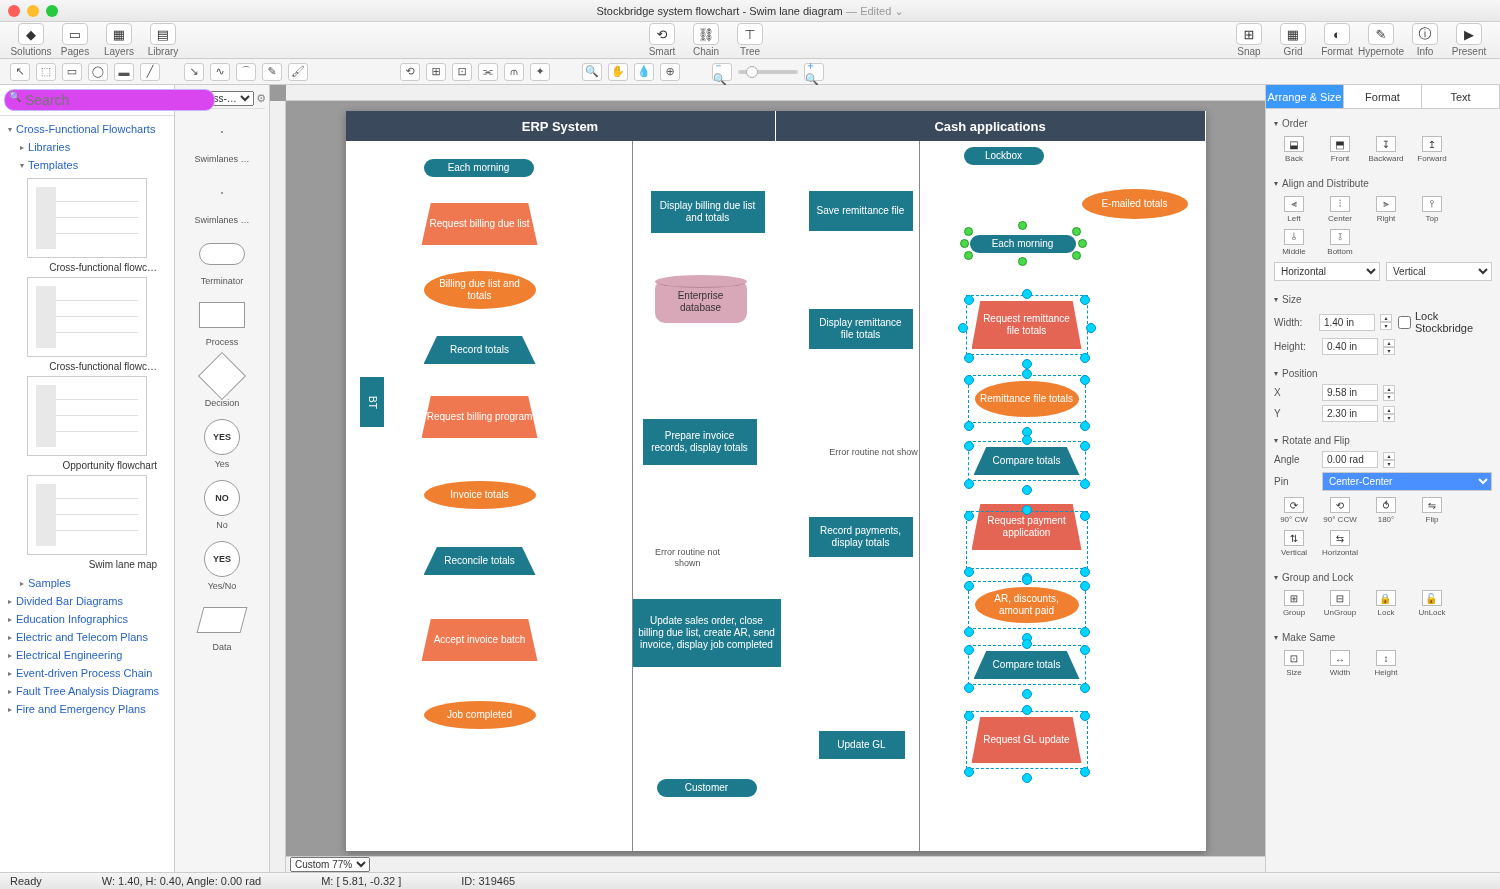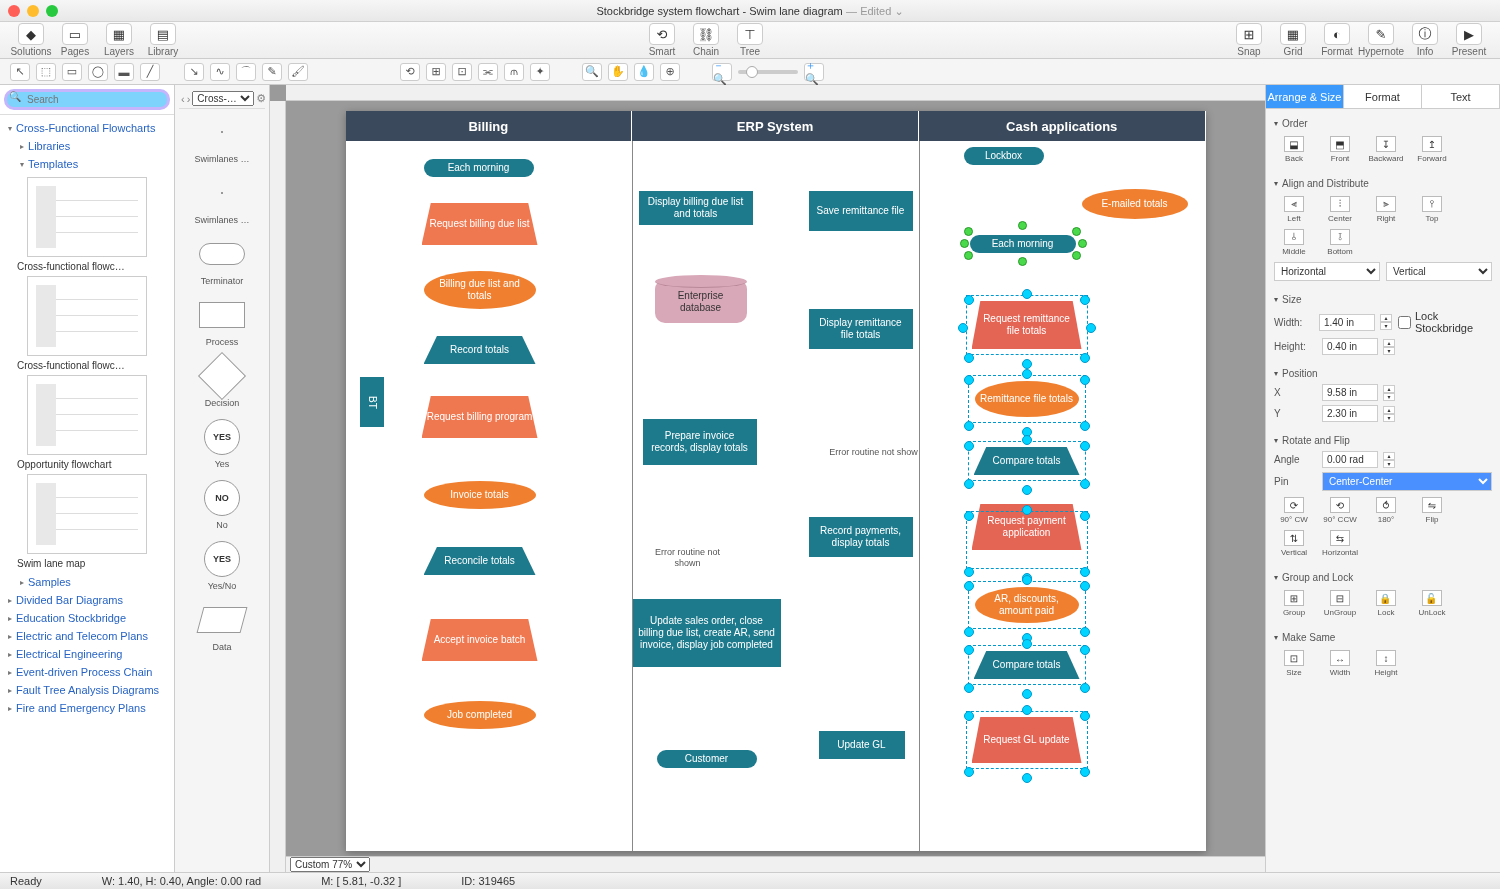--- a/index.html
+++ b/index.html
@@ -16,31 +16,31 @@
 .tbitem .ic{width:26px;height:22px;background:#fff;border:1px solid #ccc;border-radius:4px;display:flex;align-items:center;justify-content:center;font-size:13px}
 .tbitem .lb{font-size:10px;color:#666;margin-top:1px}
 .spacer{flex:1}
 .toolbar-sub{height:26px;background:#f5f5f5;border-bottom:1px solid #ccc;display:flex;align-items:center;padding:0 10px;gap:6px}
 .tbtn{width:20px;height:18px;background:#fff;border:1px solid #ccc;border-radius:3px;display:flex;align-items:center;justify-content:center;cursor:pointer;font-size:11px;color:#555}
 .slider{width:60px;height:4px;background:#ccc;border-radius:2px;position:relative}
 .slider::after{content:"";position:absolute;width:10px;height:10px;background:#fff;border:1px solid #aaa;border-radius:50%;top:-4px;left:8px}
 .main{display:flex;height:787px}
 .left-panel{width:175px;background:#fff;border-right:1px solid #ccc;display:flex;flex-direction:column}
 .search-row{padding:4px;border-bottom:1px solid #ddd;display:flex;align-items:center;gap:4px}
-.search-row input{flex:1;border:3px solid #c4b5fd;border-radius:10px;padding:2px 8px 2px 20px;font-size:10px;background:#7dd3fc}
+.search-row input{flex:1;border:1px solid #c4b5fd;border-radius:10px;padding:2px 8px 2px 20px;font-size:14px;background:#d946ef}
 .search-wrap{position:relative;flex:1}
 .search-wrap::before{content:"🔍";position:absolute;left:5px;top:2px;font-size:10px;color:#999}
 .tree{flex:1;overflow:auto;padding:4px}
 .tree-item{padding:3px 4px;cursor:pointer;color:#2663c4;display:flex;align-items:center;gap:4px}
 .tree-item.bold{font-weight:400}
 .tree-item::before{content:"▸";font-size:8px;color:#777}
 .tree-item.open::before{content:"▾"}
 .tree-item.child{padding-left:16px}
 .thumb-grid{display:flex;flex-wrap:wrap;gap:4px;padding:4px;justify-content:center}
-.thumb{width:140px;text-align:left}
+.thumb{width:140px;text-align:right}
 .thumb .img{width:120px;height:80px;border:1px solid #ccc;background:#fff;margin:0 auto 4px;position:relative;overflow:hidden}
 .thumb .img::after{content:"";position:absolute;inset:8px;background:linear-gradient(90deg,#e8e8e8 20%,transparent 20%),repeating-linear-gradient(0deg,transparent 0 15px,#ddd 15px 16px)}
 .thumb .cap{font-size:10px;color:#333}
 .shapes-panel{width:95px;background:#f5f5f5;border-right:1px solid #ccc;padding:4px;overflow:auto}
 .shapes-nav{display:flex;align-items:center;gap:2px;padding:2px;border-bottom:1px solid #ddd;margin-bottom:4px}
 .shapes-nav select{flex:1;font-size:10px}
 .shape-item{text-align:center;margin-bottom:10px}
 .shape-item .sh{width:50px;height:38px;margin:0 auto 3px;display:flex;align-items:center;justify-content:center}
 .shape-item .cap{font-size:9px;color:#555}
 .sh-swim{border:1px solid #999;background:#fff;position:relative}
@@ -230,21 +230,21 @@
             <div class="cap">Opportunity flowchart</div>
           </div>
           <div class="thumb">
             <div class="img"></div>
             <div class="cap">Swim lane map</div>
           </div>
         </div>
       <div class="tree-item child bold">Samples</div>
       <div id="tree-other">
           <div class="tree-item">Divided Bar Diagrams</div>
-          <div class="tree-item">Education Stockbridge</div>
+          <div class="tree-item">Education Infographics</div>
           <div class="tree-item">Electric and Telecom Plans</div>
           <div class="tree-item">Electrical Engineering</div>
           <div class="tree-item">Event-driven Process Chain</div>
           <div class="tree-item">Fault Tree Analysis Diagrams</div>
           <div class="tree-item">Fire and Emergency Plans</div>
         </div>
     </div>
   </div>
 
   <div class="shapes-panel">
@@ -311,45 +311,44 @@
         </div>
       </div>
   </div>
 
   <div class="canvas-wrap">
     <div class="ruler-h"></div>
     <div class="ruler-v"></div>
     <div class="canvas-scroll">
       <div class="page">
         <div class="swim-header">
-          <div>Billing</div>
           <div>ERP System</div>
           <div>Cash applications</div>
         </div>
         <div class="swim-body">
 
           <div class="lane">
             <div class="node n-term" style="left:78px;top:18px;width:110px">Each morning</div>
             <div class="node n-manual" style="left:76px;top:62px;width:116px;height:42px">Request billing due list</div>
             <div class="node n-ellipse-orange" style="left:78px;top:130px;width:112px;height:38px">Billing due list and totals</div>
             <div class="node n-trap" style="left:78px;top:195px;width:112px;height:28px">Record totals</div>
             <div class="node n-vert" style="left:14px;top:236px;height:50px">BT</div>
             <div class="node n-manual" style="left:76px;top:255px;width:116px;height:42px">Request billing program</div>
             <div class="node n-ellipse-orange" style="left:78px;top:340px;width:112px;height:28px">Invoice totals</div>
             <div class="node n-trap" style="left:78px;top:406px;width:112px;height:28px">Reconcile totals</div>
             <div class="node n-manual" style="left:76px;top:478px;width:116px;height:42px">Accept invoice batch</div>
             <div class="node n-ellipse-orange" style="left:78px;top:560px;width:112px;height:28px">Job completed</div>
           </div>
 
           <div class="lane">
-            <div class="node n-proc" style="left:6px;top:50px;width:114px;height:34px">Display billing due list and totals</div>
+            <div class="node n-proc" style="left:18px;top:50px;width:114px;height:42px">Display billing due list and totals</div>
             <div class="node n-db" style="left:22px;top:140px;width:92px;height:42px">Enterprise database</div>
             <div class="node n-proc" style="left:10px;top:278px;width:114px;height:46px">Prepare invoice records, display totals</div>
             <div class="node n-proc" style="left:0px;top:458px;width:148px;height:68px">Update sales order, close billing due list, create AR, send invoice, display job completed</div>
-            <div class="node n-term" style="left:24px;top:609px;width:100px">Customer</div>
+            <div class="node n-term" style="left:24px;top:638px;width:100px">Customer</div>
             <div class="node n-proc" style="left:176px;top:50px;width:104px;height:40px">Save remittance file</div>
             <div class="node n-proc" style="left:176px;top:168px;width:104px;height:40px">Display remittance file totals</div>
             <div class="node n-proc" style="left:176px;top:376px;width:104px;height:40px">Record payments, display totals</div>
             <div class="node n-proc" style="left:186px;top:590px;width:86px;height:28px">Update GL</div>
             <div class="note" style="left:196px;top:306px;width:90px">Error routine not show</div>
             <div class="note" style="left:10px;top:406px;width:90px">Error routine not shown</div>
           </div>
 
           <div class="lane" style="border-right:none">
             <div class="node n-term" style="left:44px;top:6px;width:80px">Lockbox</div>

